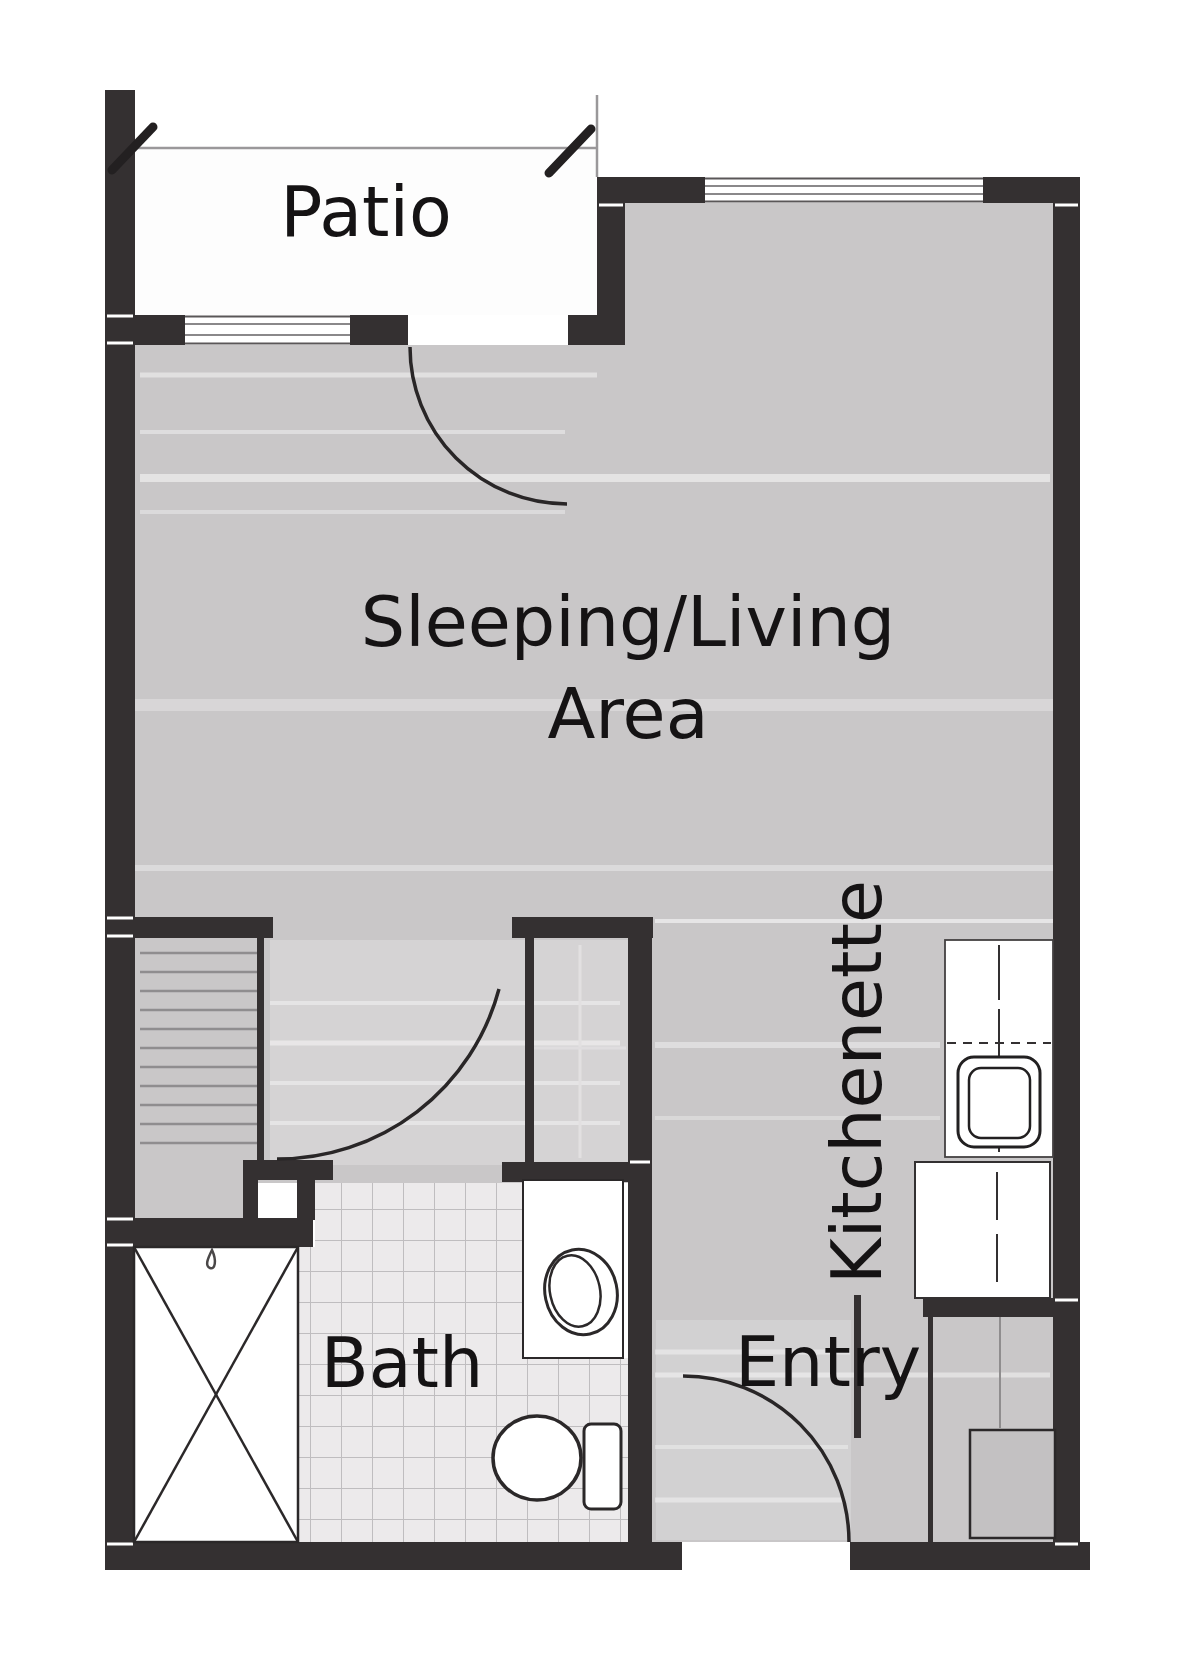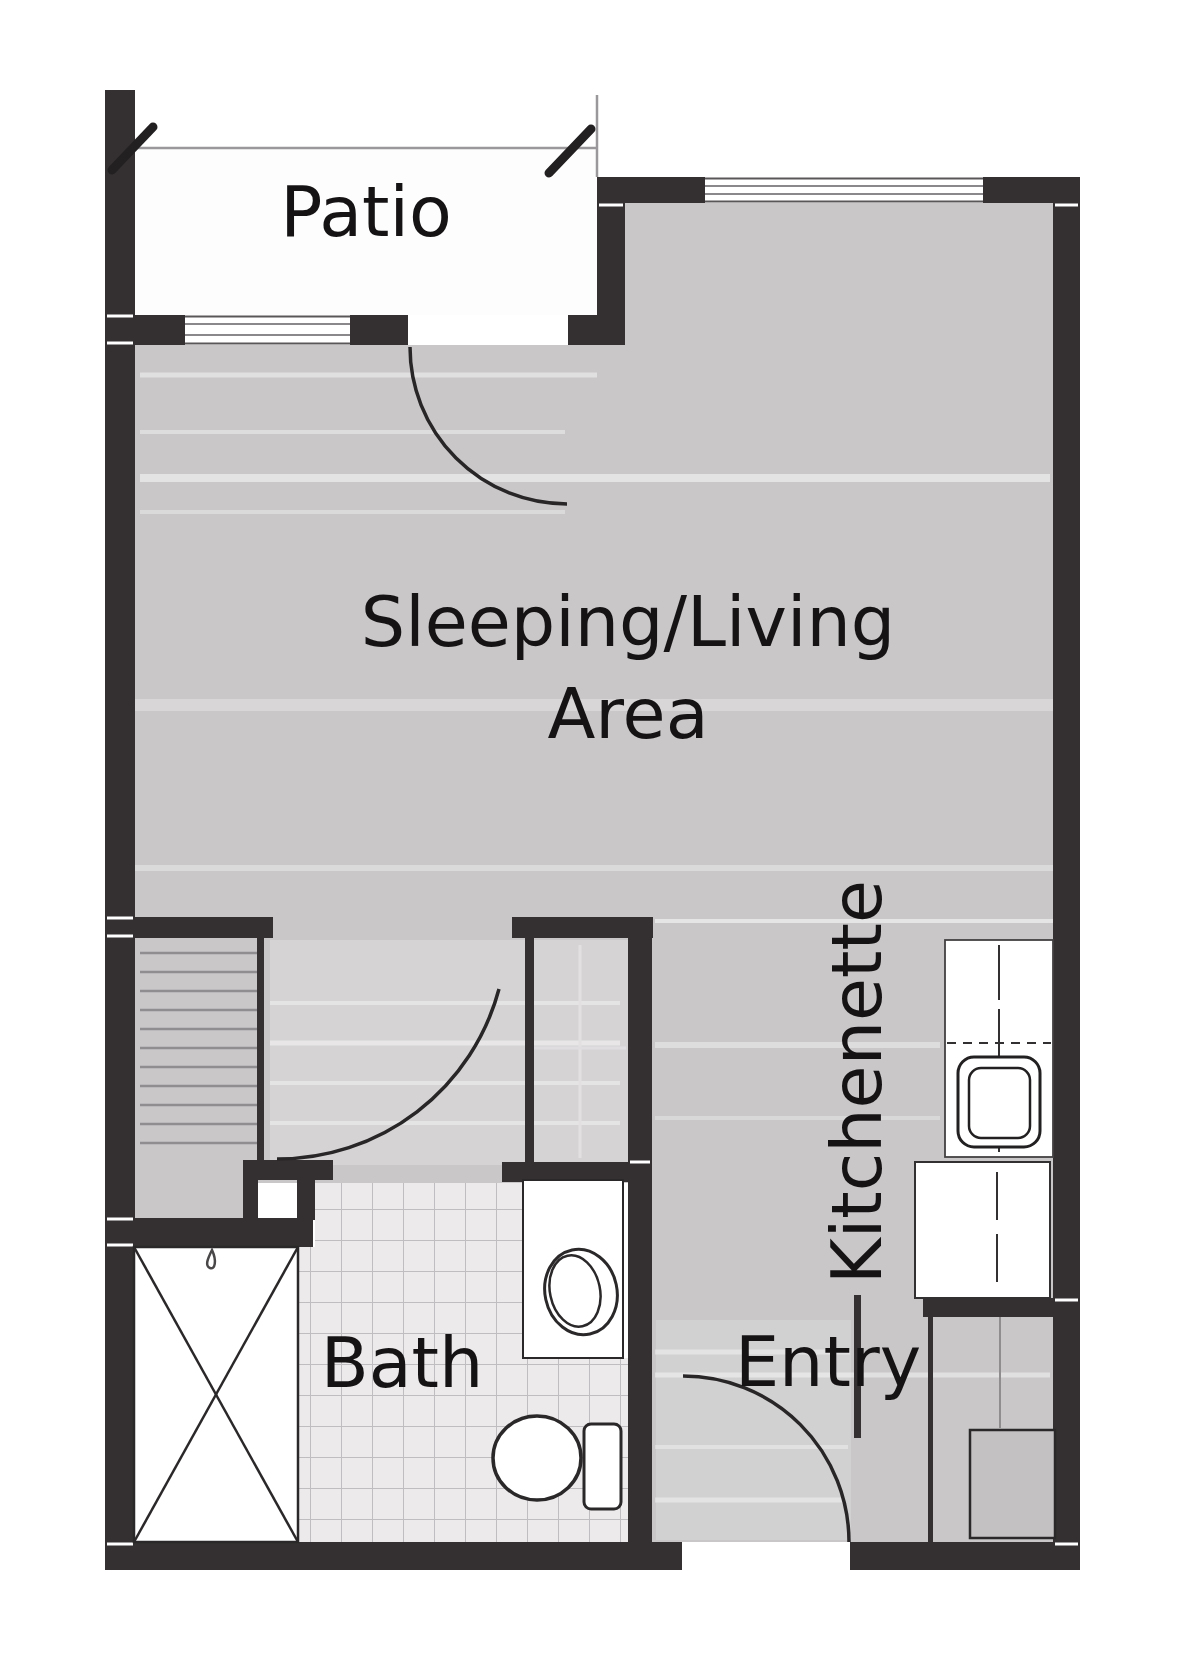--- a/index.html
+++ b/index.html
@@ -2,20 +2,21 @@
 <html><head>
 <meta charset="utf-8">
 <style>
   html,body{margin:0;padding:0;background:#ffffff;}
   .canvas{
     position:relative;
     width:1080px;height:1662px;
     background:#ffffff;
     font-family:"DejaVu Sans", sans-serif;
     overflow:hidden;
+    padding-left:40px;
   }
   svg{position:absolute;left:0;top:0;}
   text{
     font-family:"DejaVu Sans", sans-serif;
     fill:#151314;
   }
   .room-label{font-size:70px;}
 </style>
 </head>
 <body>

